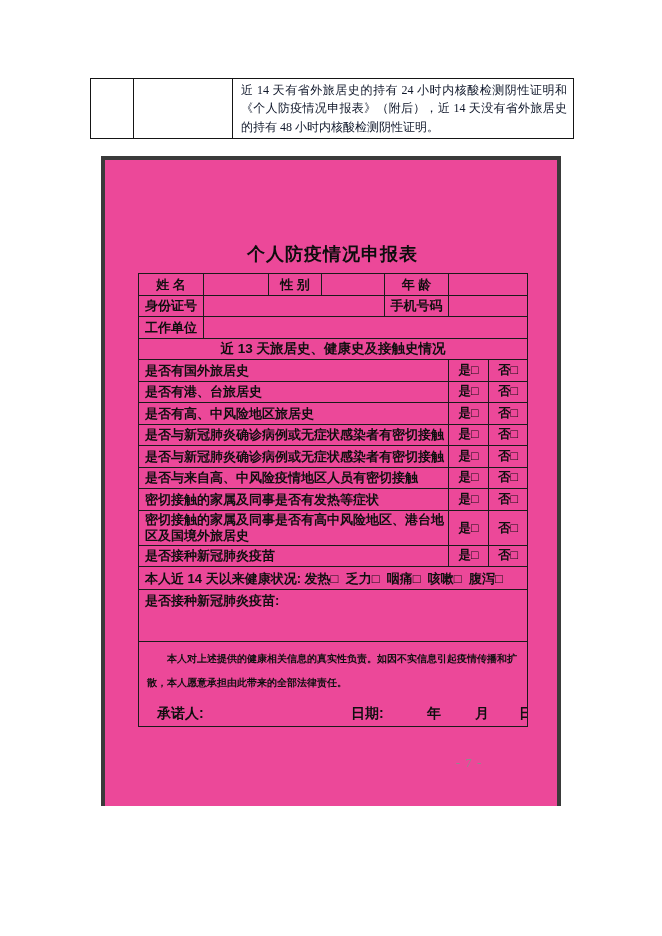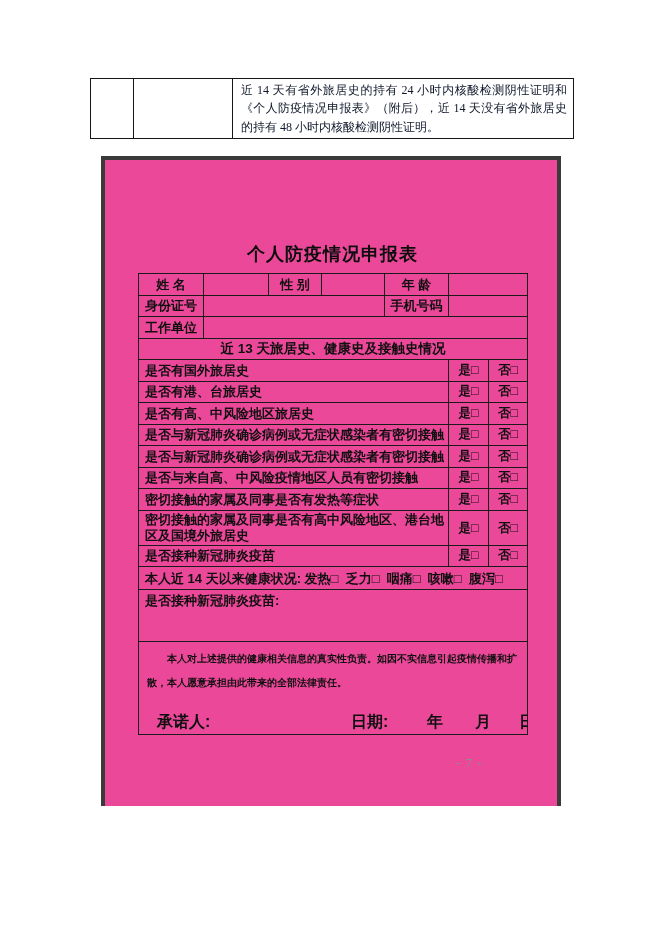--- a/index.html
+++ b/index.html
@@ -24,21 +24,21 @@
   .form-table td{border:1.4px solid #1a1a1a;height:20.5px;padding:0 2px 0 6px;overflow:hidden;
                  line-height:15px;}
   .form-table td.lbl{text-align:center;padding:0;}
   .form-table td.yn{text-align:center;padding:0;font-size:12.5px;}
   .form-table tr.section td{text-align:center;font-size:13.5px;padding:0;}
   .form-table tr.tall td{height:34px;line-height:16px;}
   .form-table tr.health td{height:22px;white-space:pre-wrap;margin-left:37px;}
   .form-table tr.other td{height:48px;vertical-align:top;padding-top:3px;}
   .form-table tr.decl td{height:64px;vertical-align:top;padding:5px 8px 0 8px;}
   .decl p{margin:0;text-indent:2em;line-height:24px;font-size:10px;}
-  .sign-line{position:relative;height:20px;margin-top:19px;font-size:16px;}
+  .sign-line{position:relative;height:20px;margin-top:11px;font-size:14px;}
   .sign-line span{position:absolute;top:0;}
   .sp-signer{left:10px;}
   .sp-date{left:204px;}
   .sp-year{left:280px;}
   .sp-month{left:328px;}
   .sp-day{left:372px;}
 
   .page-number{position:absolute;left:443px;top:755px;width:52px;text-align:center;
                color:#8d8d8d;font-size:13px;letter-spacing:1px;
                font-family:"Liberation Serif",serif;}

